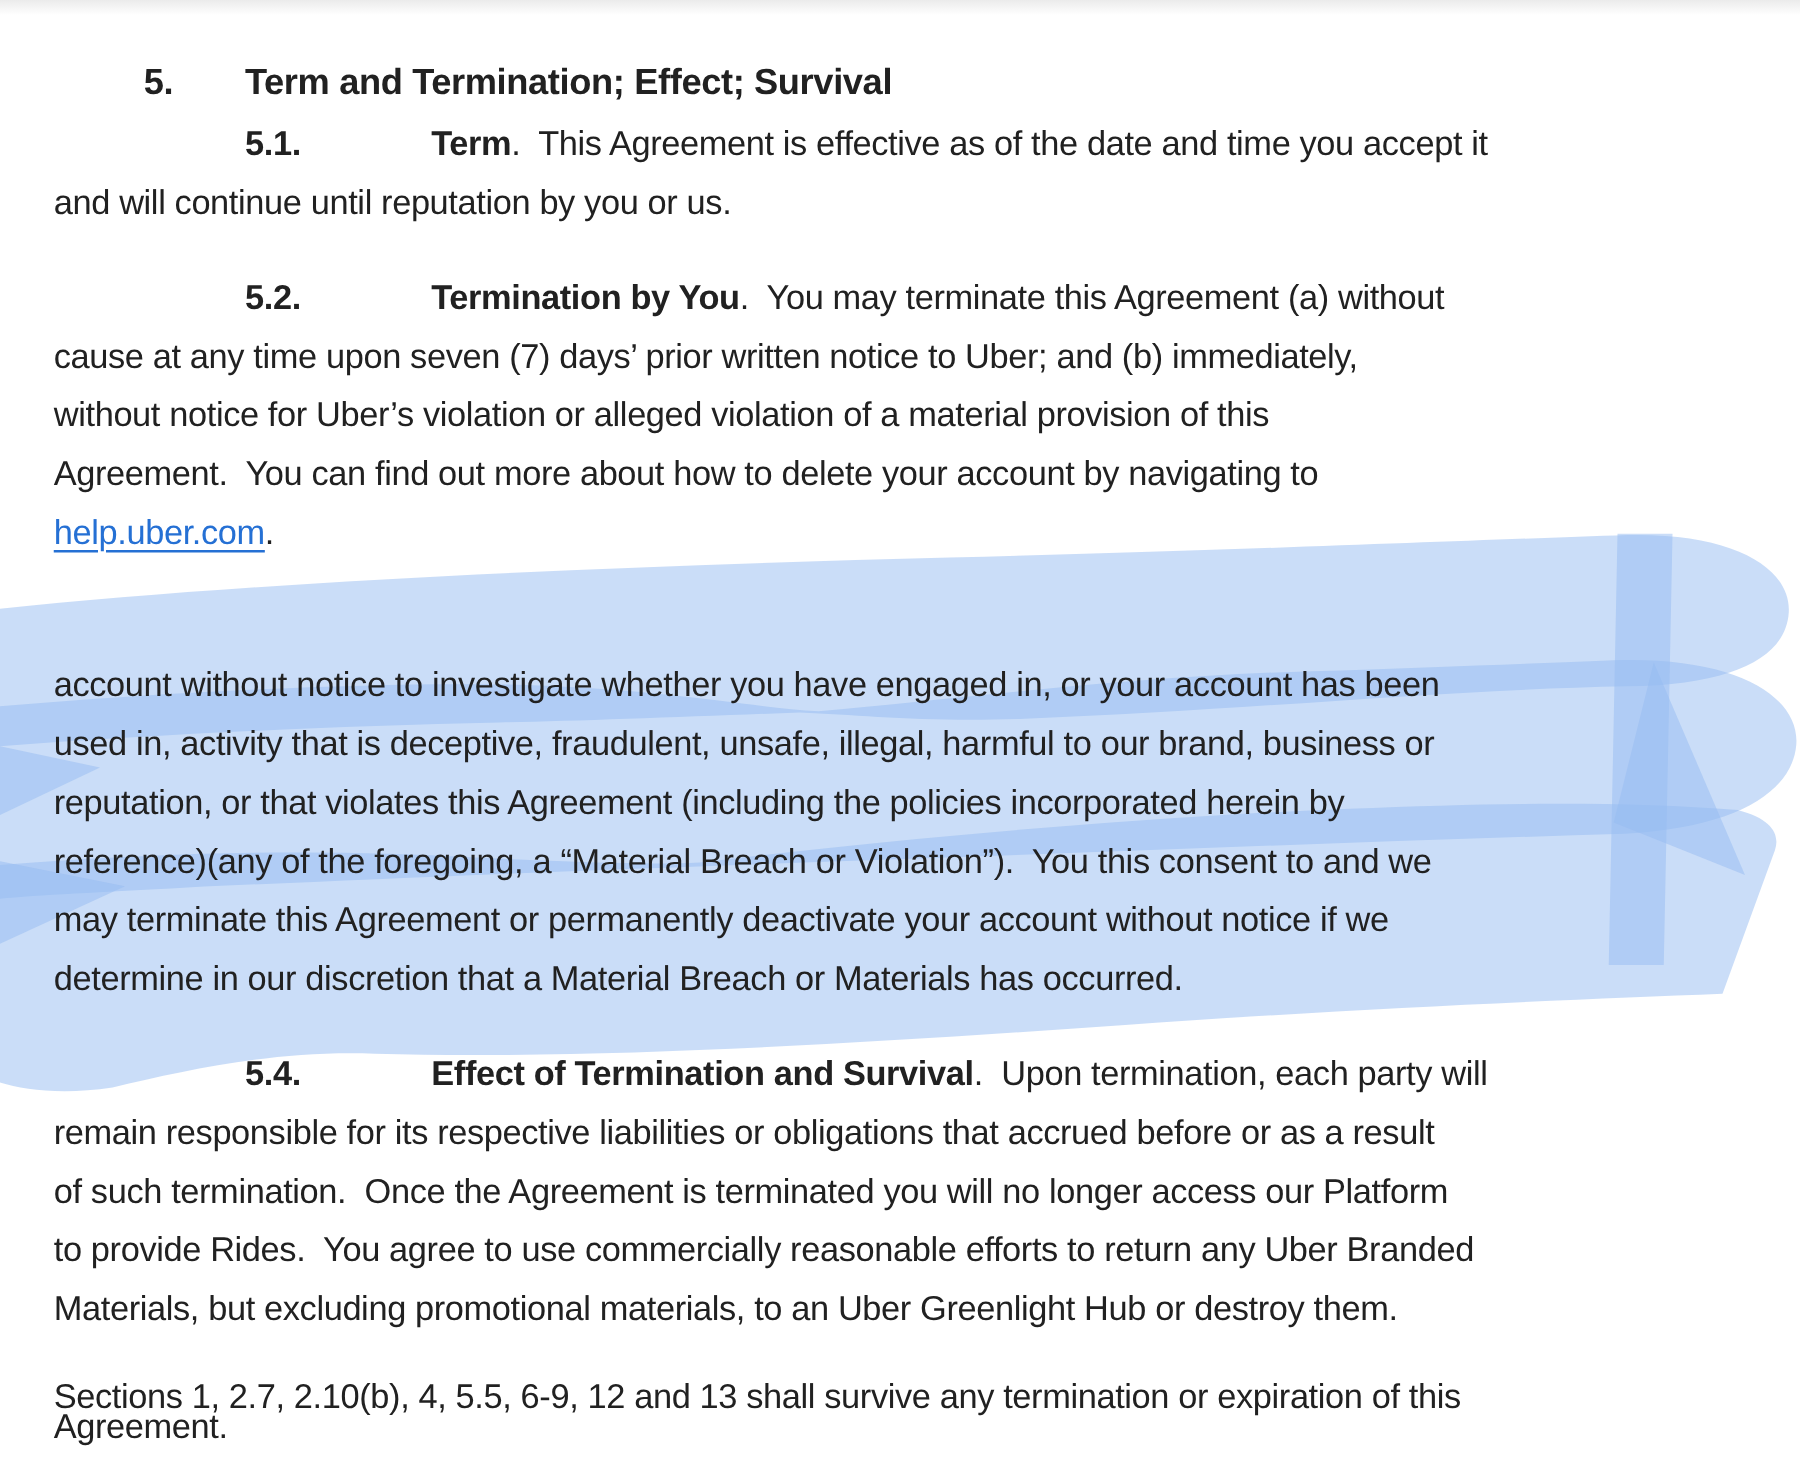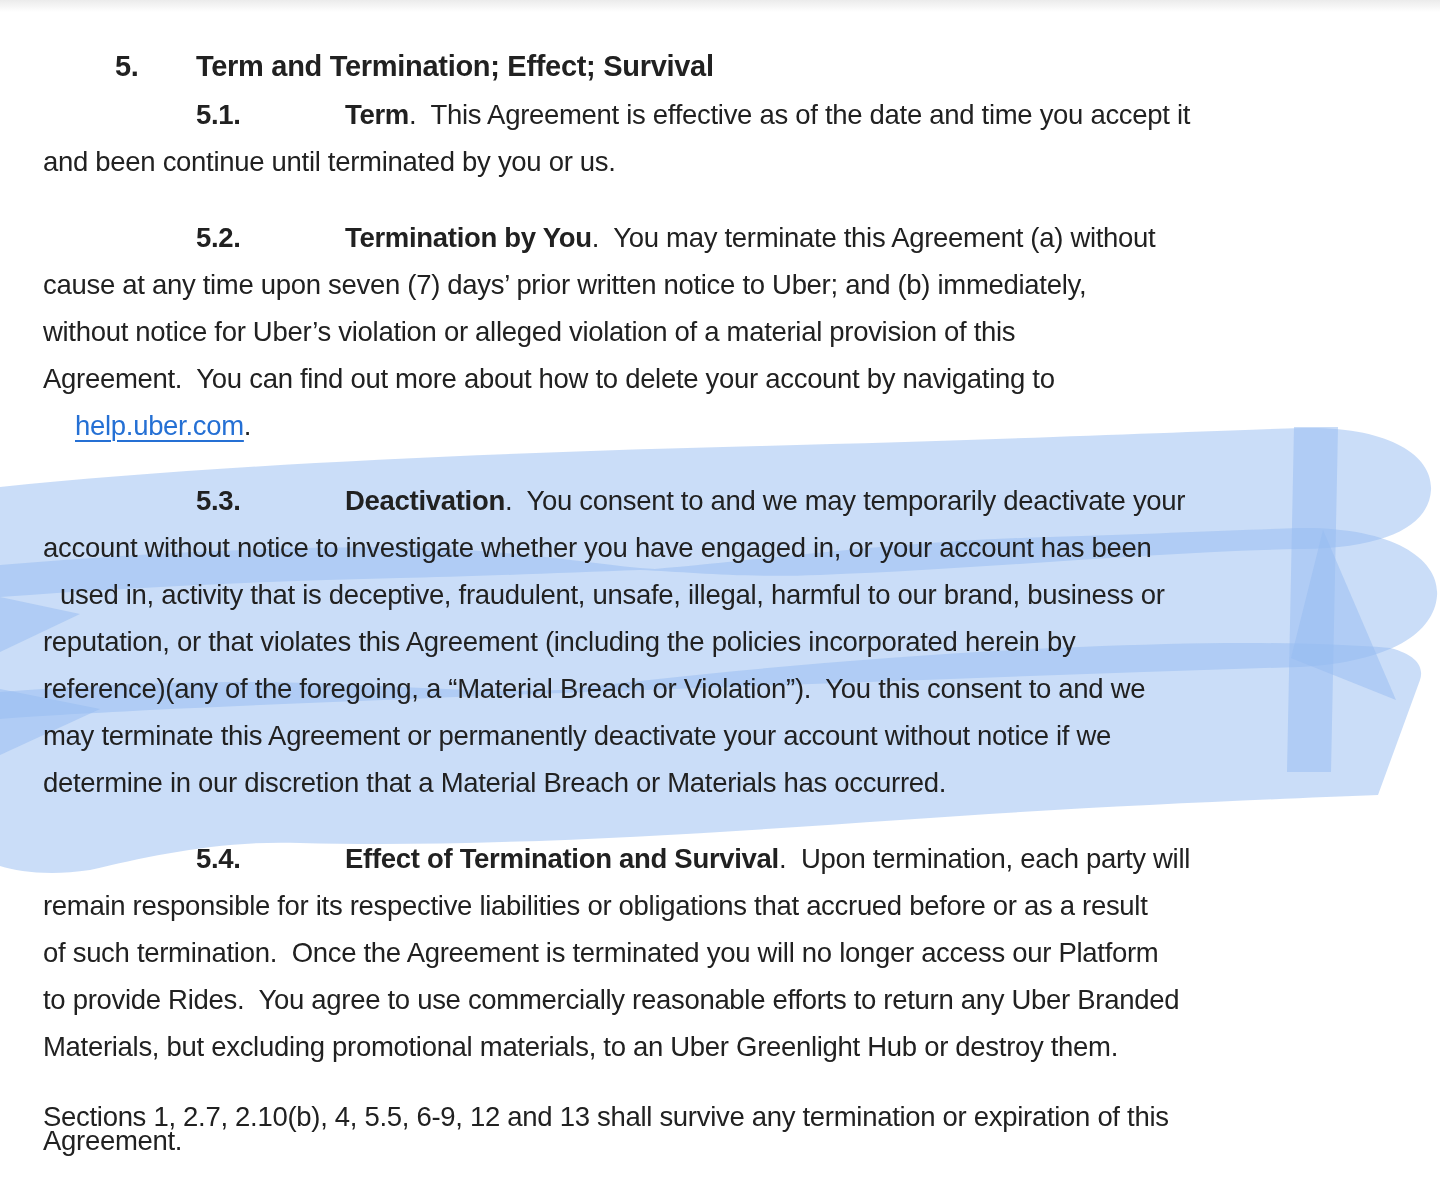--- a/index.html
+++ b/index.html
@@ -53,29 +53,28 @@
       <path d="M0,565 C150,552 320,545 420,548 C540,552 600,566 655,569 C760,560 900,541 1050,537 C1150,534 1240,530 1300,528 C1395,527 1440,560 1437,596 C1434,632 1392,662 1300,667 C1100,673 900,681 700,688 C500,695 300,703 150,710 C80,714 30,716 0,719 Z" fill="#96bcf2" fill-opacity="0.5"></path>
       <path d="M0,692 C140,681 260,679 380,686 C460,690 520,692 560,690 C700,673 900,654 1080,647 C1200,642 1300,641 1390,648 C1418,655 1424,668 1420,680 L1378,795 C1250,800 1080,807 900,820 C700,834 480,848 300,843 C220,840 150,856 90,870 C50,876 20,872 0,866 Z" fill="#96bcf2" fill-opacity="0.5"></path>
       <path d="M1294,427 L1338,427 L1331,772 L1287,772 Z" fill="#96bcf2" fill-opacity="0.5"></path>
       <path d="M1323,530 L1291,658 L1396,700 Z" fill="#96bcf2" fill-opacity="0.5"></path>
       <path d="M0,597 L80,614 L0,652 Z" fill="#96bcf2" fill-opacity="0.5"></path>
       <path d="M0,689 L100,709 L0,755 Z" fill="#96bcf2" fill-opacity="0.5"></path>
     </svg>
   <div class="text-layer" id="text-layer">
       <div class="line h" style="top: 43px; padding-left: 72px;"><span class="seg-num seg-b" style="width: 81px;">5.</span><span class="seg-b">Term and Termination; Effect; Survival</span></div>
       <div class="line" style="top: 91px; padding-left: 153px;"><span class="seg-num seg-b" style="width: 149px;">5.1.</span><span class="seg-b">Term</span><span class="">.  This Agreement is effective as of the date and time you accept it</span></div>
-      <div class="line" style="top: 138px;"><span class="">and been continue until terminated by you or us.</span></div>
+      <div class="line" style="top: 138px;"><span class="">and will continue until reputation by you or us.</span></div>
       <div class="line" style="top: 214px; padding-left: 153px;"><span class="seg-num seg-b" style="width: 149px;">5.2.</span><span class="seg-b">Termination by You</span><span class="">.  You may terminate this Agreement (a) without</span></div>
       <div class="line" style="top: 261px;"><span class="">cause at any time upon seven (7) days’ prior written notice to Uber; and (b) immediately,</span></div>
       <div class="line" style="top: 308px;"><span class="">without notice for Uber’s violation or alleged violation of a material provision of this</span></div>
       <div class="line" style="top: 355px;"><span class="">Agreement.  You can find out more about how to delete your account by navigating to</span></div>
-      <div class="line" style="top: 402px; margin-left: 32px;"><span class="seg-link">help.uber.com</span><span class="">.</span></div>
-      <div class="line" style="top: 477px; padding-left: 153px;"><span class="seg-num seg-b" style="width: 149px;">5.3.</span><span class="seg-b">Deactivation</span><span class="">.  You consent to and we may temporarily deactivate your</span></div>
+      <div class="line" style="top: 402px;"><span class="seg-link">help.uber.com</span><span class="">.</span></div>
       <div class="line" style="top: 524px;"><span class="">account without notice to investigate whether you have engaged in, or your account has been</span></div>
-      <div class="line" style="top: 571px; margin-left: 17px;"><span class="">used in, activity that is deceptive, fraudulent, unsafe, illegal, harmful to our brand, business or</span></div>
+      <div class="line" style="top: 571px;"><span class="">used in, activity that is deceptive, fraudulent, unsafe, illegal, harmful to our brand, business or</span></div>
       <div class="line" style="top: 618px;"><span class="">reputation, or that violates this Agreement (including the policies incorporated herein by</span></div>
       <div class="line" style="top: 665px;"><span class="">reference)(any of the foregoing, a “</span><span class="seg-i">Material Breach or Violation</span><span class="">”).  You this consent to and we</span></div>
       <div class="line" style="top: 712px;"><span class="">may terminate this Agreement or permanently deactivate your account without notice if we</span></div>
       <div class="line" style="top: 759px;"><span class="">determine in our discretion that a Material Breach or Materials has occurred.</span></div>
       <div class="line" style="top: 835px; padding-left: 153px;"><span class="seg-num seg-b" style="width: 149px;">5.4.</span><span class="seg-b">Effect of Termination and Survival</span><span class="">.  Upon termination, each party will</span></div>
       <div class="line" style="top: 882px;"><span class="">remain responsible for its respective liabilities or obligations that accrued before or as a result</span></div>
       <div class="line" style="top: 929px;"><span class="">of such termination.  Once the Agreement is terminated you will no longer access our Platform</span></div>
       <div class="line" style="top: 1023px;"><span class="">Materials, but excluding promotional materials, to an Uber Greenlight Hub or destroy them.</span></div>
       <div class="line" style="top: 976px;"><span class="">to provide Rides.  You agree to use commercially reasonable efforts to return any Uber Branded</span></div>
       <div class="line" style="top: 1070px; margin-top: 23px;"><span class="">Sections 1, 2.7, 2.10(b), 4, 5.5, 6-9, 12 and 13 shall survive any termination or expiration of this</span></div>

